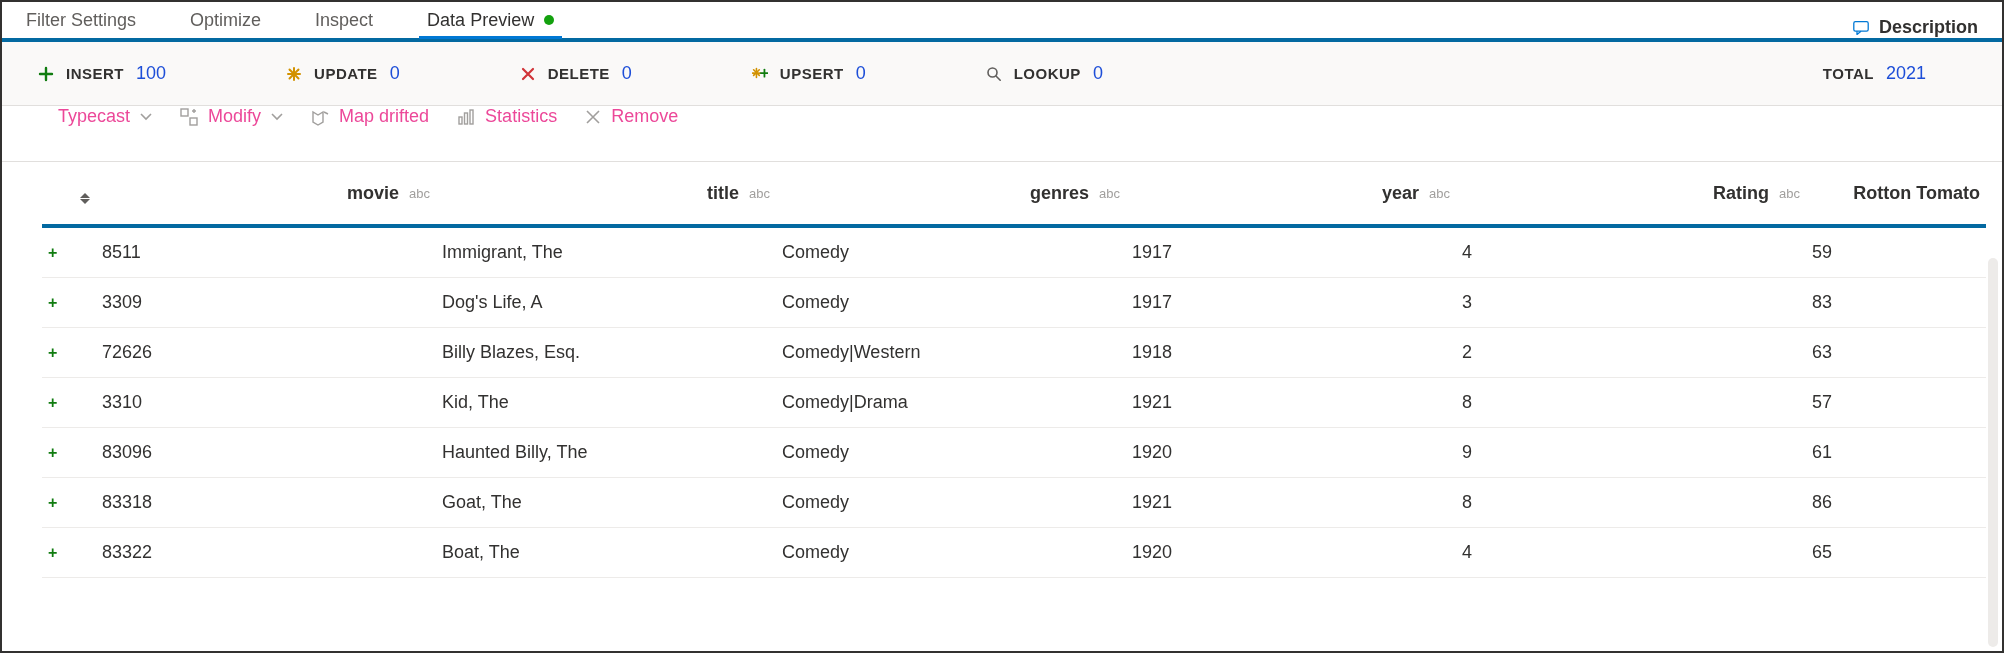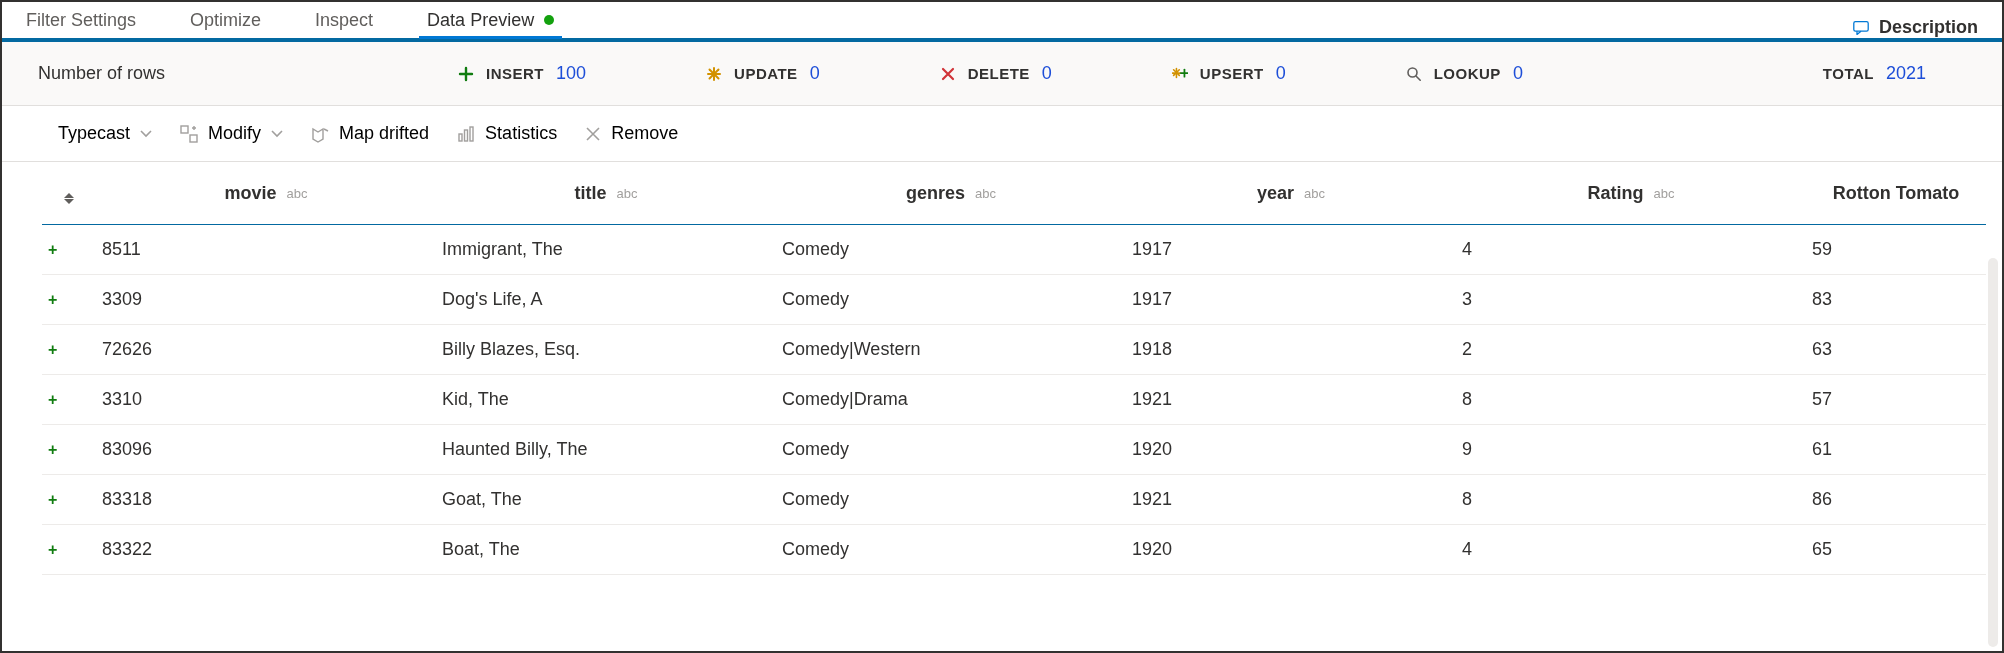--- a/index.html
+++ b/index.html
@@ -92,49 +92,49 @@
   .stat .val {
     font-size: 18px;
     color: #1d4ed8;
   }
   .stat-last { margin-right: 0; margin-left: auto; padding-right: 40px;}
   .ico-mini { width: 16px; height: 16px; flex: none; }
 
   
   .toolbar {
     display: flex;
-    align-items: center;
+    align-items: flex-start;
     gap: 28px;
     height: 56px;
     padding: 0 56px;
-    color: #000000;
+    color: #ec4899;
     border-bottom: 1px solid #e1dfdd;
     font-size: 18px;
   }
   .tool {
     display: flex; align-items: center; gap: 10px;
     cursor: pointer;
   }
 
   
   .table-wrap {
     padding: 0 40px 0 40px;
     overflow: hidden;
   }
   table {
     width: 100%;
     border-collapse: collapse;
     table-layout: fixed;
   }
   thead th {
-    text-align: center;
+    text-align: right;
     font-weight: 700;
     font-size: 18px;
     padding: 20px 6px 20px 6px;
-    border-bottom: 1px solid #0369a1;
+    border-bottom: 4px solid #0369a1;
     white-space: nowrap;
     overflow: hidden;
   }
   thead th .type-badge {
     font-weight: 400;
     font-size: 13px;
     color: #a19f9d;
     margin-left: 10px;
     position: relative;
     top: -1px;
@@ -206,21 +206,20 @@
     <div class="description-btn">
       <svg class="ico-mini" width="20" height="18" viewBox="0 0 20 18">
         <rect x="1" y="1" width="18" height="12" rx="2" ry="2" fill="none" stroke="#0078d4" stroke-width="1.6"></rect>
         <path d="M5 13 L5 17 L10 13" fill="none" stroke="#0078d4" stroke-width="1.6" stroke-linejoin="round"></path>
       </svg>
       <span>Description</span>
     </div>
   </div>
 
   <div class="statsrow">
-    <div class="rows-label">Number of rows</div>
 
     <div class="stat">
       <svg class="ico-mini" viewBox="0 0 16 16">
           <path d="M8 2v12M2 8h12" stroke="#107c10" stroke-width="2.4" stroke-linecap="round"></path>
         </svg>
       <span class="cap">INSERT</span>
       <span class="val">100</span>
     </div>
 
     <div class="stat">

